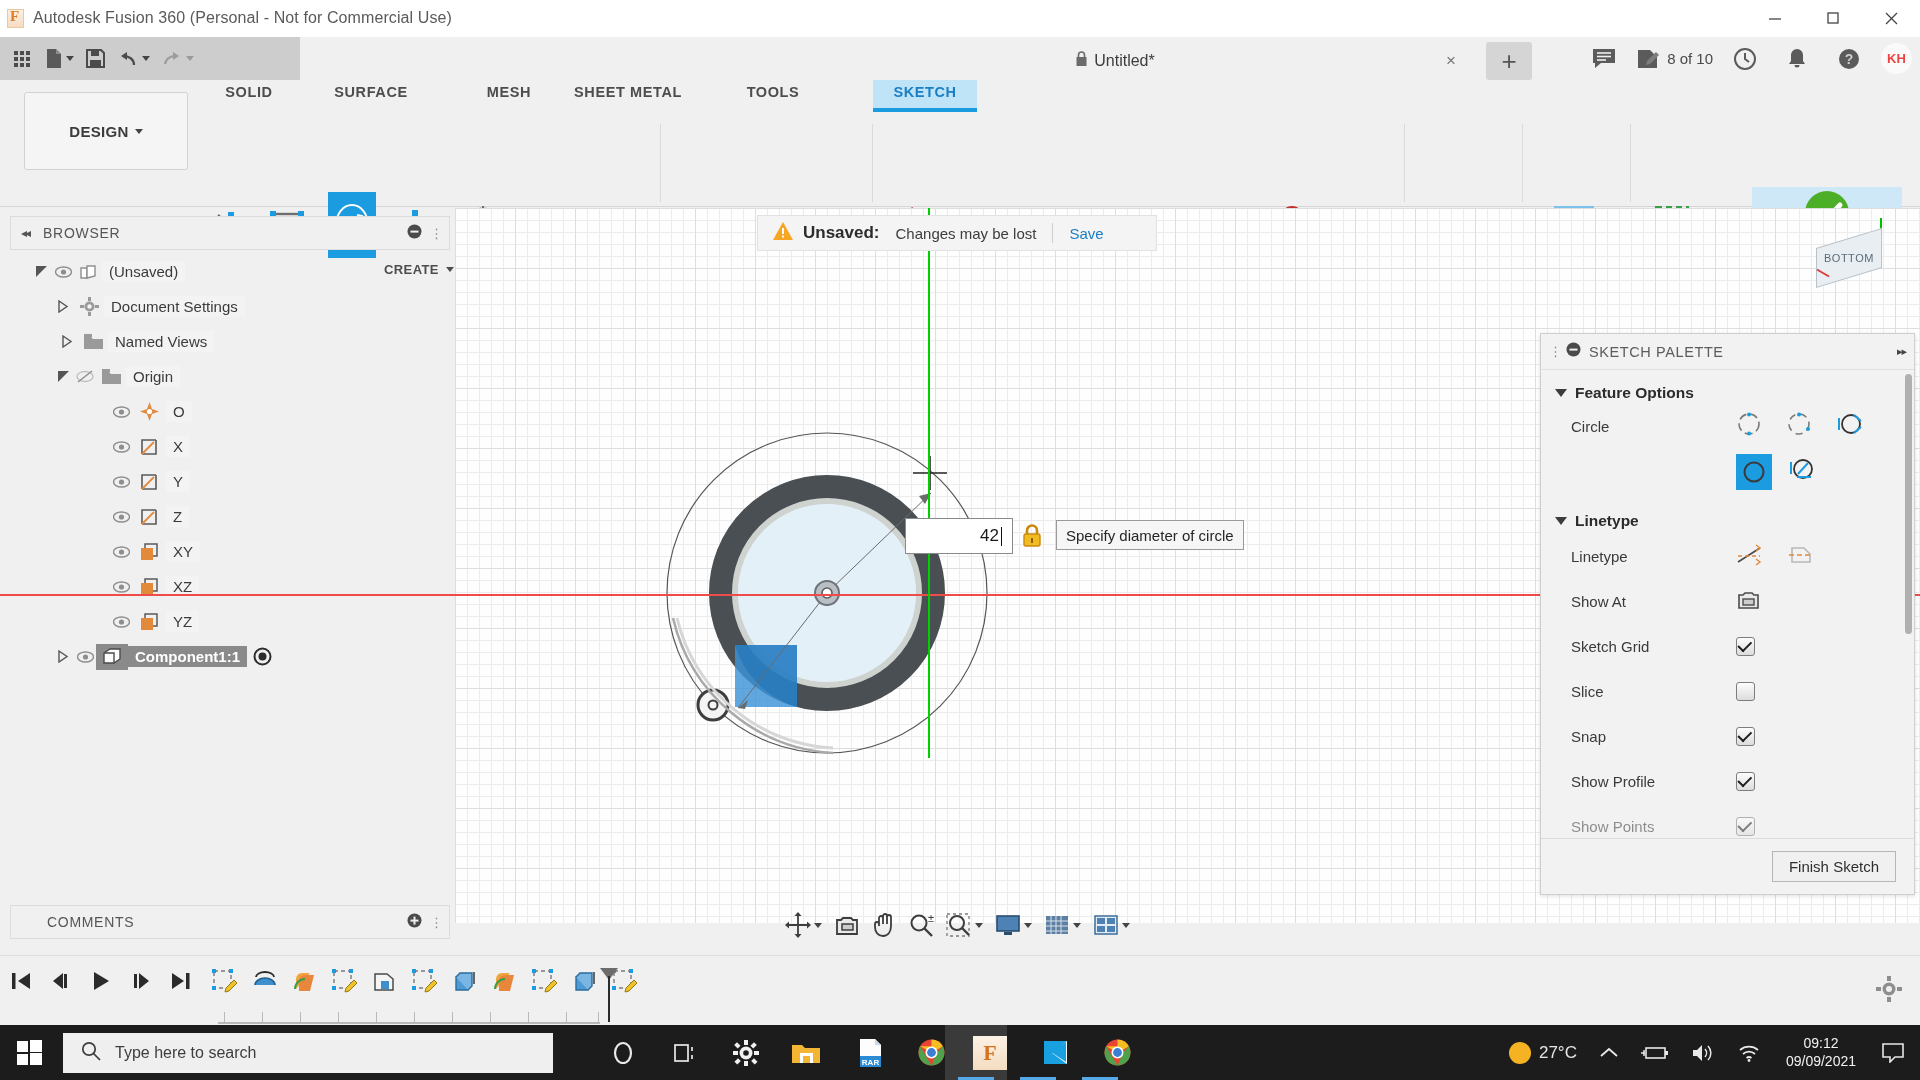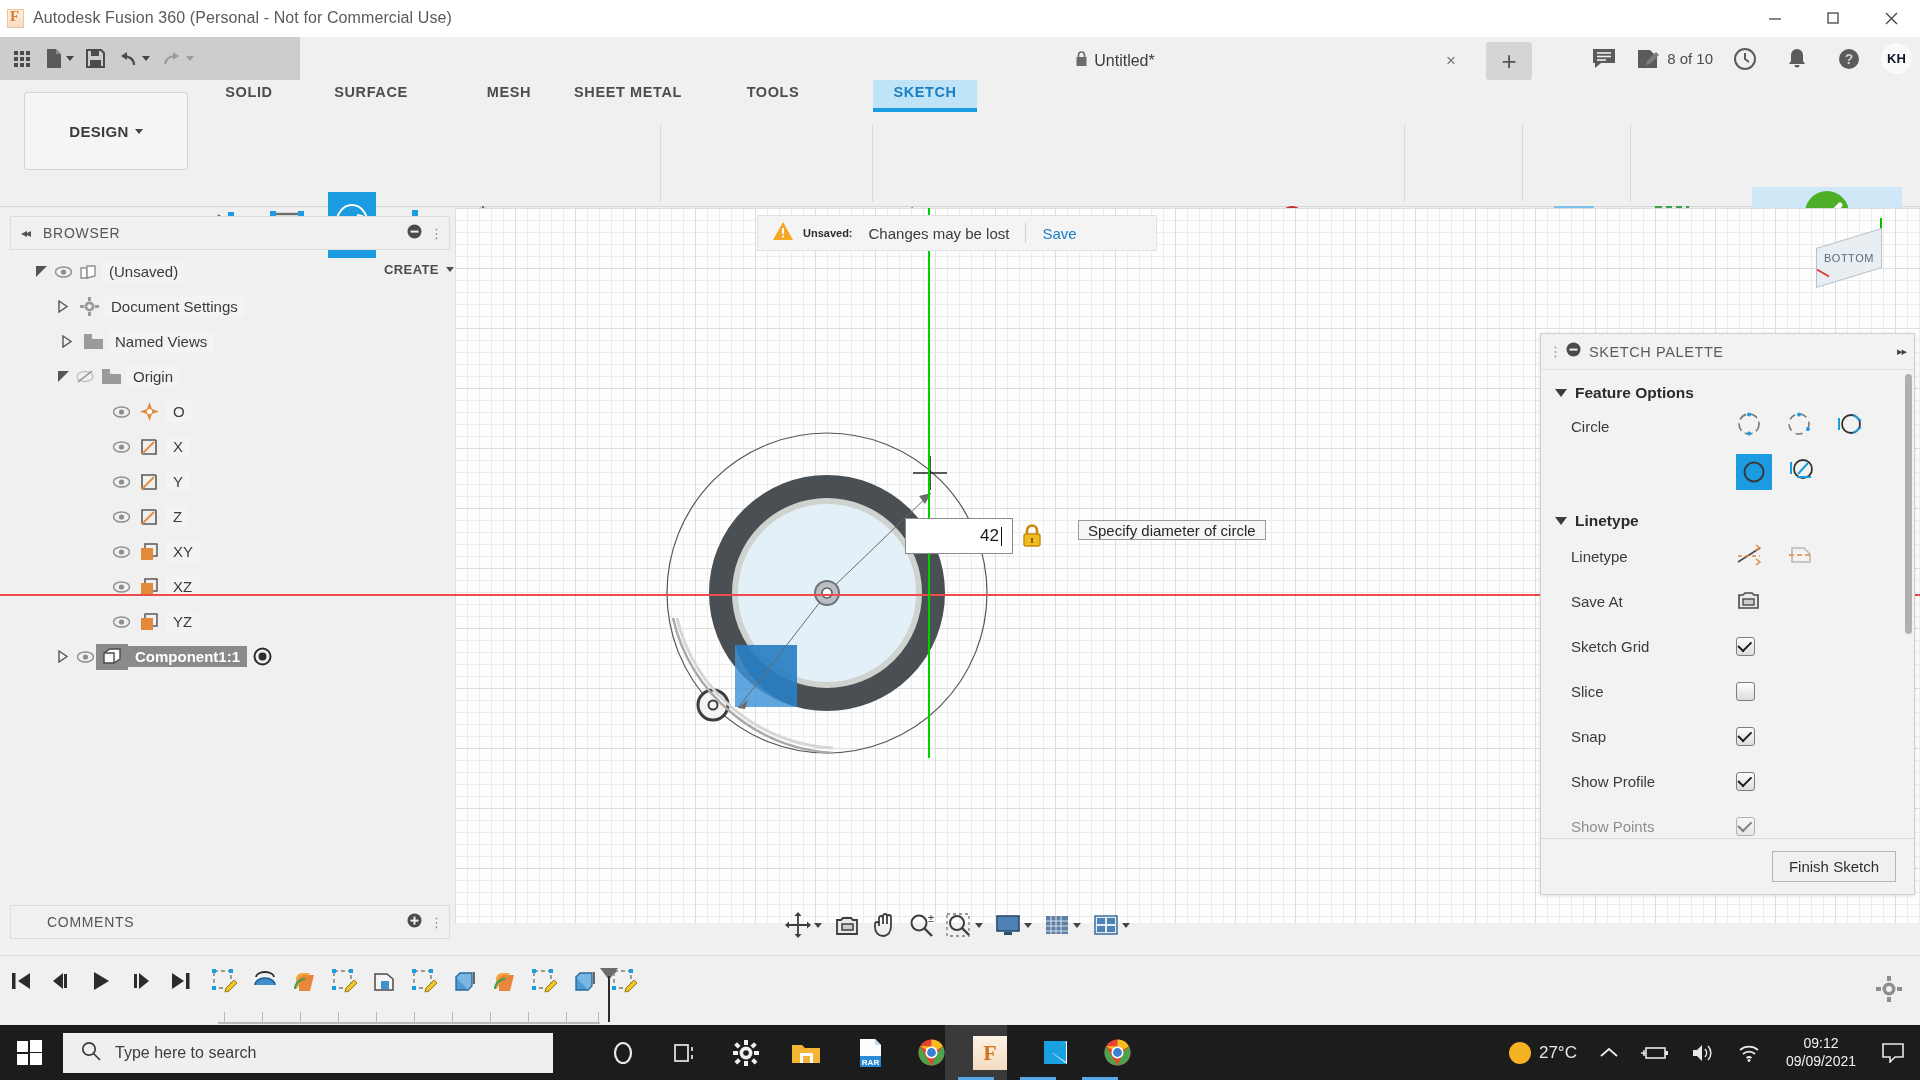--- a/index.html
+++ b/index.html
@@ -64,21 +64,21 @@
   .qa-right{
     position:absolute; right:0; top:0; height:43px; display:flex; align-items:center; gap:0px;
     padding-right:8px;
   }
   .qa-ricon{ width:52px; height:43px; display:flex; align-items:center; justify-content:center; }
   .credits{ display:flex; align-items:center; gap:6px; padding:0 6px; }
   .credits .ctext{ font-size:15px; color:#4a4a4a; }
   .avatar{
     width:31px;height:31px;border-radius:50%;background:#fafafa;
     display:flex;align-items:center;justify-content:center;
-    font-size:13px;color:#0f172a;font-weight:bold; margin-left:6px;
+    font-size:13px;color:#ef4444;font-weight:bold; margin-left:6px;
   }
 
   
   .ribbon{
     position:absolute; left:0; top:80px; width:1920px; height:127px;
     background:#f0f0f0; border-bottom:1px solid #d6d6d6;
   }
   .wsbox{
     position:absolute; left:24px; top:12px; width:164px; height:78px;
     border:1px solid #d2d2d2; background:#f5f5f5; border-radius:3px;
@@ -149,21 +149,21 @@
   }
   .axis-x{ position:absolute; left:0; top:594px; width:1920px; height:2px; background:#ef4b4b; z-index:2;}
   .axis-y{ position:absolute; left:928px; top:208px; width:2px; height:550px; background:#00d000; z-index:2;}
 
   .unsaved-bar{
     position:absolute; left:757px; top:215px; width:400px; height:36px;
     background:#f4f4f4; border:1px solid #e2e2e2;
     display:flex; align-items:center; z-index:6;
   }
   .unsaved-bar .warn{ margin-left:14px; margin-right:9px; }
-  .ub-strong{ font-size:11px; color:#2c2c2c; font-weight:bold; }
+  .ub-strong{ font-size:17px; color:#2c2c2c; font-weight:bold; }
   .ub-msg{ font-size:15px; color:#3c3c3c; margin-left:16px; }
   .ub-sep{ width:1px; height:20px; background:#cfcfcf; margin-left:16px; }
   .ub-save{ font-size:15px; color:#1a7fc4; margin-left:16px; }
 
   
   .viewcube{
     position:absolute; right:24px; top:10px; width:110px; height:92px; z-index:6;
   }
   .vc-face{
     position:absolute; left:30px; top:20px; width:66px; height:40px;
@@ -181,21 +181,21 @@
 
   .dimbox{
     position:absolute; left:905px; top:518px; width:108px; height:36px;
     background:#fff; border:1px solid #8a8a8a; z-index:9;
     display:flex; align-items:center; justify-content:flex-end; padding-right:10px;
   }
   .dimbox span{ font-size:17px; color:#1a1a1a; }
   .dimcaret{ display:inline-block; width:1px; height:19px; background:#111; margin-left:2px; }
   .lock-badge{ position:absolute; left:1022px; top:523px; z-index:9; }
   .tooltip{
-    position:absolute; left:1078px; top:520px; height:20px; padding:0 9px;
+    position:absolute; left:1056px; top:520px; height:30px; padding:0 9px;
     background:#f6f6f6; border:1px solid #9a9a9a; z-index:9;
     display:flex; align-items:center; font-size:15px; color:#262626;
   }
 
   
   .palette{
     position:absolute; left:1540px; top:333px; width:375px; height:562px;
     background:#f2f2f2; border:1px solid #cfcfcf; z-index:7;
     box-shadow:0 1px 4px rgba(0,0,0,.13);
   }
@@ -1071,21 +1071,21 @@
           <span>
             <svg width="26" height="22">
                 <path d="M4 4h12l6 6v8H4z" fill="none" stroke="#b8b8b8" stroke-width="1.6"></path>
                 <line x1="1" y1="11" x2="25" y2="11" stroke="#e08a3c" stroke-width="1.4" stroke-dasharray="5,3"></line>
               </svg>
           </span>
         </div>
       </div>
 
       <div class="prow">
-        <span class="plabel">Save At</span>
+        <span class="plabel">Show At</span>
         <div class="pctrl" style="margin-left:30px;">
           <span>
             <svg width="25" height="22">
                 <path d="M3 6h4l2-2h7l2 2h4v13H3z" fill="#e9e9e9" stroke="#4a4a4a" stroke-width="1.6"></path>
                 <rect x="7" y="10" width="11" height="6" fill="#cdcdcd" stroke="#4a4a4a" stroke-width="1.4"></rect>
               </svg>
           </span>
         </div>
       </div>
 

